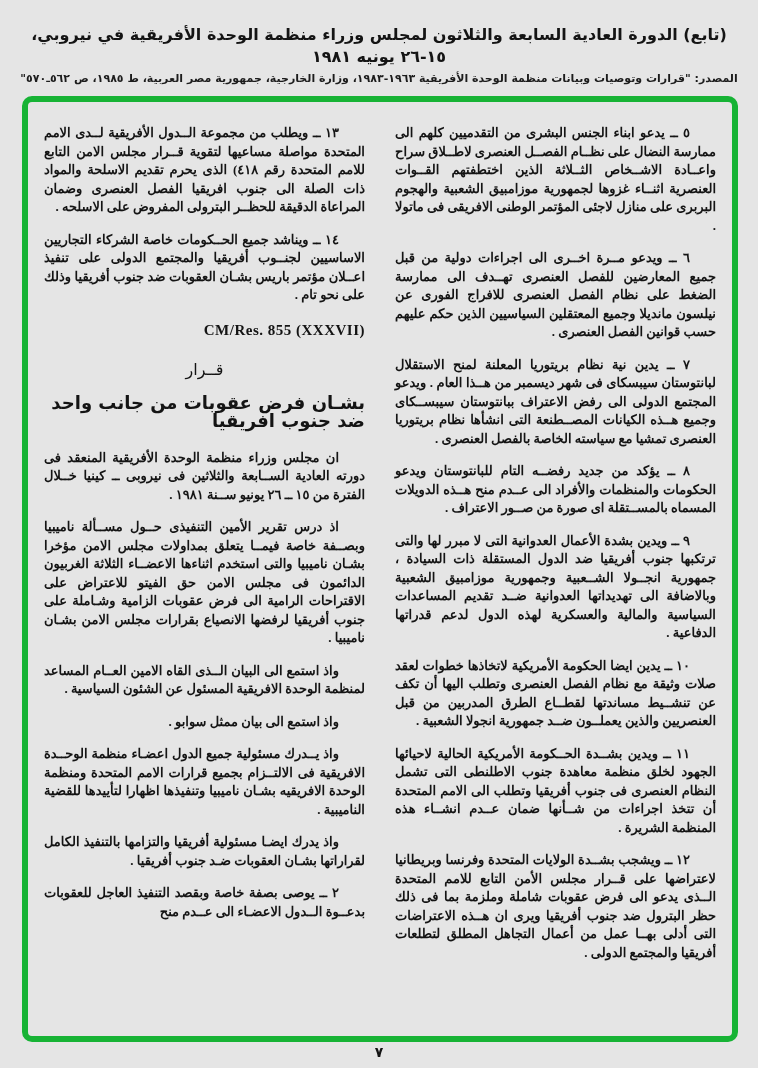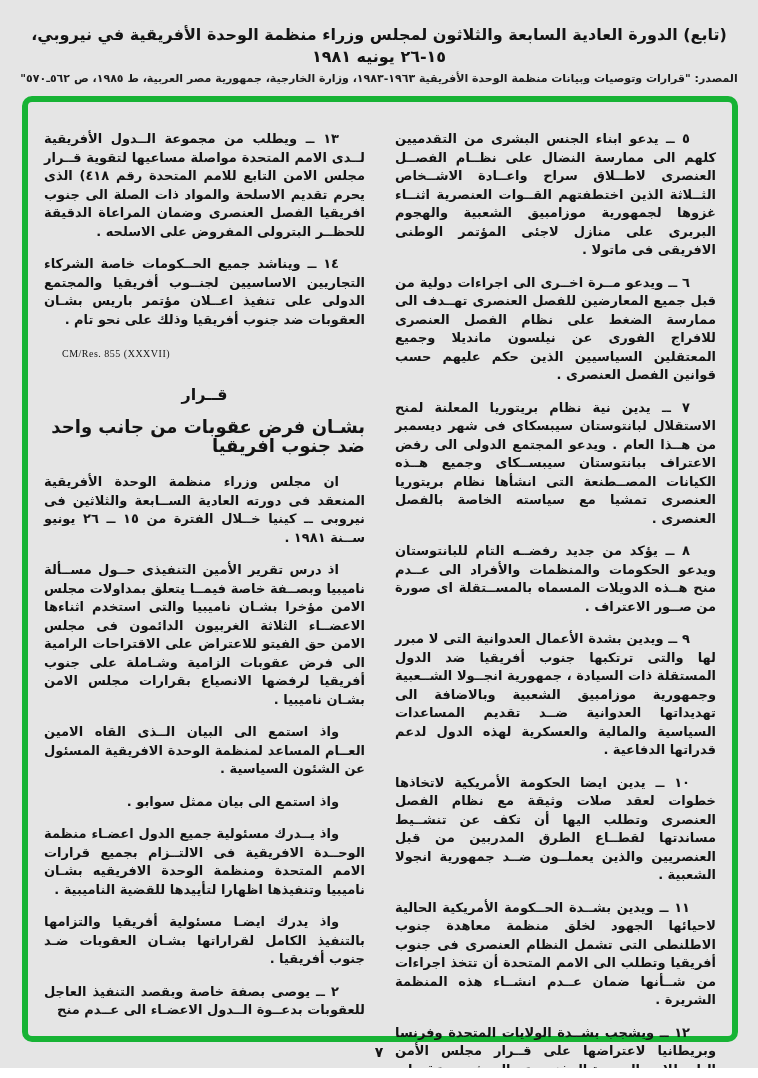--- a/index.html
+++ b/index.html
@@ -45,38 +45,39 @@
   }
   .col{
     flex:1 1 0;
     direction:rtl;
     text-align:justify;
     font-size:13px;
     line-height:18.5px;
     font-weight:bold;
   }
   .col p{
-    margin:14px 0 14px 0;
+    margin:8px 0 14px 0;
     text-indent:26px;
+    font-family:Liberation Serif, serif;
   }
   
   .res-code{
     direction:ltr;
-    text-align:left;
+    text-align:right;
     font-family:"Liberation Serif","DejaVu Serif",serif;
-    font-weight:normal;
-    font-size:10px;
+    font-weight:bold;
+    font-size:15px;
     letter-spacing:.5px;
     margin:16px 0 22px 0;
     padding-left:18px;
   }
   .res-title{
     text-align:center;
     font-size:16px;
-    font-weight:bold;
+    font-weight:normal;
     margin:0 0 14px 0;
   }
   .res-subtitle{
     text-align:right;
     font-size:18px;
     font-weight:bold;
     margin:0 0 18px 0;
   }
   
   .footer{

